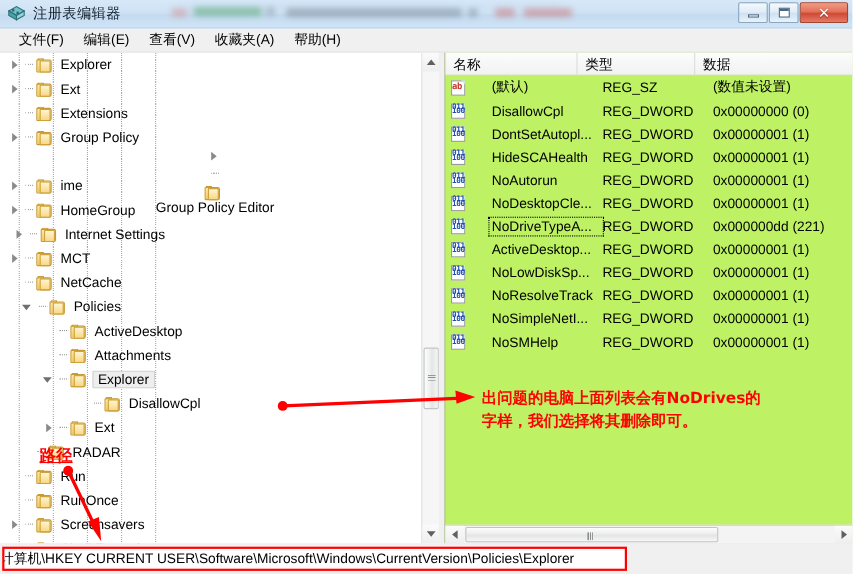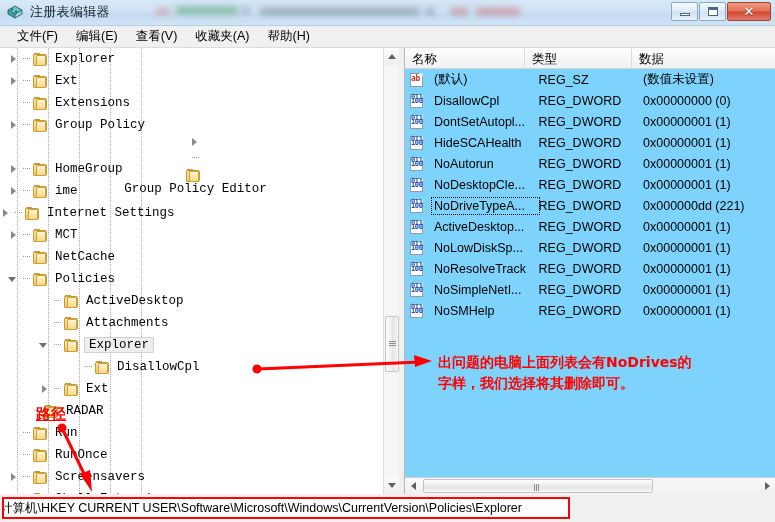--- a/index.html
+++ b/index.html
@@ -106,21 +106,21 @@
   .folder .f-front{
     position:absolute;left:3px;top:2px;width:10px;height:11px;
     background:linear-gradient(to bottom,#fff5d2,#f7d887);
     border:1px solid #cfa23c;border-radius:1px;box-sizing:border-box;
   }
   .folder .f-tab{
     position:absolute;left:1px;top:0px;width:6px;height:3px;
     background:#f0cf7c;border:1px solid #c79a33;border-bottom:none;
     border-radius:1px 1px 0 0;box-sizing:border-box;
   }
-  .tlabel{font-size:12.5px;color:#000;padding:0 2px;line-height:14px;font-family:Liberation Mono, monospace;}
+  .tlabel{font-size:12.5px;color:#000;padding:0 2px;line-height:14px;}
   .tnode.selected .tlabel{
     background:#eeeeee;border:1px solid #d0d0d0;padding:0 4px;border-radius:1px;
   }
   
   .guide{
     position:absolute;top:0;bottom:0;width:1px;
     background-image:repeating-linear-gradient(to bottom,#a8a8a8 0 1px,transparent 1px 2px);
   }
   
   .vscroll{
@@ -144,42 +144,42 @@
   .vs-thumb:after{
     content:"";position:absolute;left:3px;top:24px;width:7px;height:5px;
     background-image:repeating-linear-gradient(to bottom,#8d8e8f 0 1px,transparent 1px 2px);
   }
   .splitter{
     position:absolute;left:399px;top:0;width:5px;height:446px;background:#f0f0f0;
   }
   
   .pane-right{
     position:absolute;left:404px;top:0;width:371px;height:446px;
-    background:#7dd3fc;box-sizing:border-box;border-left:1px solid #b5b5b5;
+    background:#bef264;box-sizing:border-box;border-left:1px solid #b5b5b5;
   }
   .lv-header{
     position:absolute;left:0;top:0;width:371px;height:21px;
     background:linear-gradient(to bottom,#fdfdfd,#f1f1f1);
     border-bottom:1px solid #d4d4d4;display:flex;box-sizing:border-box;
   }
   .lv-col{
     font-size:12.5px;color:#000;padding:3px 0 0 7px;box-sizing:border-box;
     border-right:1px solid #dcdcdc;height:21px;
   }
   .lv-col.c1{width:120px;}
   .lv-col.c2{width:107px;}
   .lv-col.c3{width:143px;border-right:none;}
   .lv-rows{
     position:absolute;left:0;top:21px;width:371px;height:404px;overflow:hidden;
   }
   .lv-row{height:21px;display:flex;align-items:center;white-space:nowrap;}
   .lv-row.focused .cell-name{
     outline:1px dotted #000;outline-offset:0px;
   }
-  .vicon{width:15px;height:14px;margin:0 7px 0 5px;flex:0 0 auto;position:relative;}
+  .vicon{width:15px;height:14px;margin:0 20px 0 5px;flex:0 0 auto;position:relative;}
   .vicon .sheet{
     position:absolute;left:0;top:0;width:13px;height:14px;background:#ffffff;
     border:1px solid #9a9a9a;box-sizing:border-box;
   }
   .vicon .sheet:after{
     content:"";position:absolute;right:-1px;top:-1px;border-left:4px solid transparent;
     border-top:4px solid #c9eccb;
   }
   .vicon .txt{
     position:absolute;left:1px;top:1px;width:11px;height:9px;
@@ -352,33 +352,33 @@
             <span class="tlabel">Group Policy Editor</span>
           </div>
           <div class="tnode" style="padding-left: 8px;">
             <span class="expander collapsed"></span>
             <span class="dots"></span>
             <span class="folder">
               <span class="f-tab"></span>
               <span class="f-back"></span>
               <span class="f-front"></span>
             </span>
+            <span class="tlabel">ime</span>
+          </div>
+          <div class="tnode" style="padding-left: 8px;">
+            <span class="expander collapsed"></span>
+            <span class="dots"></span>
+            <span class="folder">
+              <span class="f-tab"></span>
+              <span class="f-back"></span>
+              <span class="f-front"></span>
+            </span>
             <span class="tlabel">HomeGroup</span>
           </div>
-          <div class="tnode" style="padding-left: 8px;">
-            <span class="expander collapsed"></span>
-            <span class="dots"></span>
-            <span class="folder">
-              <span class="f-tab"></span>
-              <span class="f-back"></span>
-              <span class="f-front"></span>
-            </span>
-            <span class="tlabel">ime</span>
-          </div>
-          <div class="tnode" style="padding-left: 0;">
+          <div class="tnode" style="padding-left: 12px;">
             <span class="expander collapsed"></span>
             <span class="dots"></span>
             <span class="folder">
               <span class="f-tab"></span>
               <span class="f-back"></span>
               <span class="f-front"></span>
             </span>
             <span class="tlabel">Internet Settings</span>
           </div>
           <div class="tnode" style="padding-left: 8px;">
@@ -394,21 +394,21 @@
           <div class="tnode" style="padding-left: 8px;">
             <span class="expander none"></span>
             <span class="dots"></span>
             <span class="folder">
               <span class="f-tab"></span>
               <span class="f-back"></span>
               <span class="f-front"></span>
             </span>
             <span class="tlabel">NetCache</span>
           </div>
-          <div class="tnode" style="padding-left: 8px;">
+          <div class="tnode" style="padding-left: 20px;">
             <span class="expander expanded"></span>
             <span class="dots"></span>
             <span class="folder">
               <span class="f-tab"></span>
               <span class="f-back"></span>
               <span class="f-front"></span>
             </span>
             <span class="tlabel">Policies</span>
           </div>
           <div class="tnode" style="padding-left: 39px;">

